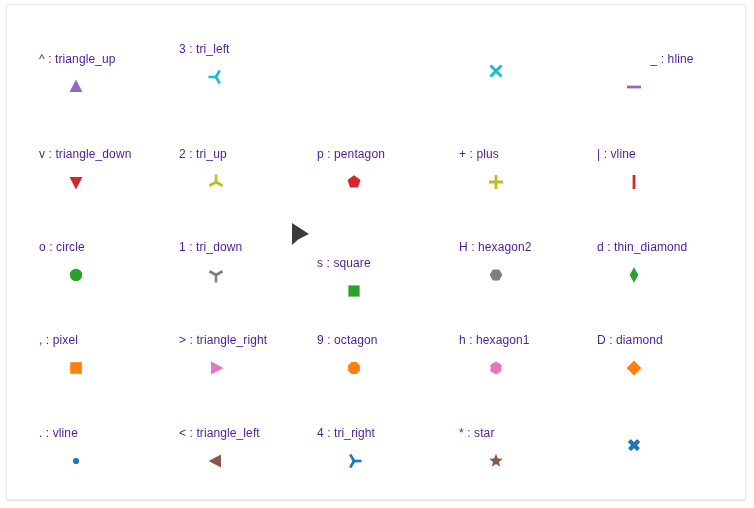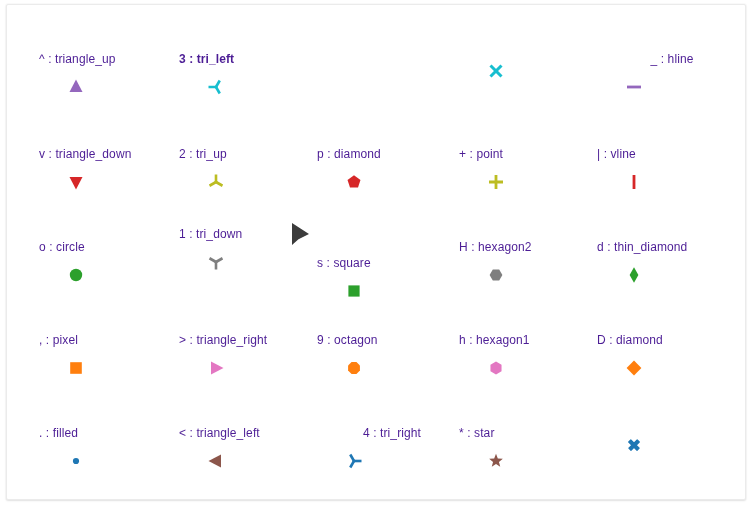--- a/index.html
+++ b/index.html
@@ -65,21 +65,21 @@
 <div id="figure">
   <div id="grid">
       <div class="cell" style="left: 32px; top: 46px;">
         <div class="cell-label">^ : triangle_up</div>
         <div class="cell-marker">
           <svg width="30" height="30" viewBox="0 0 30 30" xmlns="http://www.w3.org/2000/svg">
             <polygon points="15,7.5 21.5,20 8.5,20" fill="#9467bd"></polygon>
           </svg>
         </div>
       </div>
-      <div class="cell" style="left: 172px; top: 46px; font-weight: bold;">
+      <div class="cell" style="left: 172px; top: 36px;">
         <div class="cell-label">3 : tri_left</div>
         <div class="cell-marker">
           <svg width="30" height="30" viewBox="0 0 30 30" xmlns="http://www.w3.org/2000/svg">
             <line x1="15" y1="15" x2="7.50" y2="15.00" stroke="#17becf" stroke-width="2.6" stroke-linecap="butt"></line>
             <line x1="15" y1="15" x2="18.75" y2="21.50" stroke="#17becf" stroke-width="2.6" stroke-linecap="butt"></line>
             <line x1="15" y1="15" x2="18.75" y2="8.50" stroke="#17becf" stroke-width="2.6" stroke-linecap="butt"></line>
             <circle cx="15" cy="15" r="1.3" fill="#17becf"></circle>
           </svg>
         </div>
       </div>
@@ -112,29 +112,29 @@
         <div class="cell-marker">
           <svg width="30" height="30" viewBox="0 0 30 30" xmlns="http://www.w3.org/2000/svg">
             <line x1="15" y1="15" x2="15.00" y2="7.50" stroke="#bcbd22" stroke-width="2.6" stroke-linecap="butt"></line>
             <line x1="15" y1="15" x2="21.50" y2="18.75" stroke="#bcbd22" stroke-width="2.6" stroke-linecap="butt"></line>
             <line x1="15" y1="15" x2="8.50" y2="18.75" stroke="#bcbd22" stroke-width="2.6" stroke-linecap="butt"></line>
             <circle cx="15" cy="15" r="1.3" fill="#bcbd22"></circle>
           </svg>
         </div>
       </div>
       <div class="cell" style="left: 310px; top: 141px;">
-        <div class="cell-label">p : diamond</div>
+        <div class="cell-label">p : pentagon</div>
         <div class="cell-marker">
           <svg width="30" height="30" viewBox="0 0 30 30" xmlns="http://www.w3.org/2000/svg">
             <polygon points="15.00,8.20 21.47,12.90 19.00,20.50 11.00,20.50 8.53,12.90" fill="#d62728"></polygon>
           </svg>
         </div>
       </div>
       <div class="cell" style="left: 452px; top: 141px;">
-        <div class="cell-label">+ : point</div>
+        <div class="cell-label">+ : plus</div>
         <div class="cell-marker">
           <svg width="30" height="30" viewBox="0 0 30 30" xmlns="http://www.w3.org/2000/svg">
             <line x1="15" y1="8" x2="15" y2="22" stroke="#bcbd22" stroke-width="2.8"></line>
             <line x1="8" y1="15" x2="22" y2="15" stroke="#bcbd22" stroke-width="2.8"></line>
           </svg>
         </div>
       </div>
       <div class="cell" style="left: 590px; top: 141px;">
         <div class="cell-label">| : vline</div>
         <div class="cell-marker">
@@ -144,21 +144,21 @@
         </div>
       </div>
       <div class="cell" style="left: 32px; top: 234px;">
         <div class="cell-label">o : circle</div>
         <div class="cell-marker">
           <svg width="30" height="30" viewBox="0 0 30 30" xmlns="http://www.w3.org/2000/svg">
             <circle cx="15" cy="15" r="6.2" fill="#2ca02c"></circle>
           </svg>
         </div>
       </div>
-      <div class="cell" style="left: 172px; top: 221px;">
+      <div class="cell" style="left: 172px; top: 234px;">
         <div class="cell-label">1 : tri_down</div>
         <div class="cell-marker">
           <svg width="30" height="30" viewBox="0 0 30 30" xmlns="http://www.w3.org/2000/svg">
             <line x1="15" y1="15" x2="15.00" y2="22.50" stroke="#7f7f7f" stroke-width="2.6" stroke-linecap="butt"></line>
             <line x1="15" y1="15" x2="21.50" y2="11.25" stroke="#7f7f7f" stroke-width="2.6" stroke-linecap="butt"></line>
             <line x1="15" y1="15" x2="8.50" y2="11.25" stroke="#7f7f7f" stroke-width="2.6" stroke-linecap="butt"></line>
             <circle cx="15" cy="15" r="1.3" fill="#7f7f7f"></circle>
           </svg>
         </div>
       </div>
@@ -220,36 +220,36 @@
       </div>
       <div class="cell" style="left: 590px; top: 327px;">
         <div class="cell-label">D : diamond</div>
         <div class="cell-marker">
           <svg width="30" height="30" viewBox="0 0 30 30" xmlns="http://www.w3.org/2000/svg">
             <polygon points="15,7.6 22.4,15 15,22.4 7.6,15" fill="#ff7f0e"></polygon>
           </svg>
         </div>
       </div>
       <div class="cell" style="left: 32px; top: 420px;">
-        <div class="cell-label">. : filled</div>
+        <div class="cell-label">. : vline</div>
         <div class="cell-marker">
           <svg width="30" height="30" viewBox="0 0 30 30" xmlns="http://www.w3.org/2000/svg">
             <circle cx="15" cy="15" r="3.1" fill="#1f77b4"></circle>
           </svg>
         </div>
       </div>
       <div class="cell" style="left: 172px; top: 420px;">
         <div class="cell-label">&lt; : triangle_left</div>
         <div class="cell-marker">
           <svg width="30" height="30" viewBox="0 0 30 30" xmlns="http://www.w3.org/2000/svg">
             <polygon points="7.5,15 20,8.5 20,21.5" fill="#8c564b"></polygon>
           </svg>
         </div>
       </div>
-      <div class="cell" style="left: 310px; top: 420px; text-align: center;">
+      <div class="cell" style="left: 310px; top: 420px;">
         <div class="cell-label">4 : tri_right</div>
         <div class="cell-marker">
           <svg width="30" height="30" viewBox="0 0 30 30" xmlns="http://www.w3.org/2000/svg">
             <line x1="15" y1="15" x2="22.50" y2="15.00" stroke="#1f77b4" stroke-width="2.6" stroke-linecap="butt"></line>
             <line x1="15" y1="15" x2="11.25" y2="21.50" stroke="#1f77b4" stroke-width="2.6" stroke-linecap="butt"></line>
             <line x1="15" y1="15" x2="11.25" y2="8.50" stroke="#1f77b4" stroke-width="2.6" stroke-linecap="butt"></line>
             <circle cx="15" cy="15" r="1.3" fill="#1f77b4"></circle>
           </svg>
         </div>
       </div>

